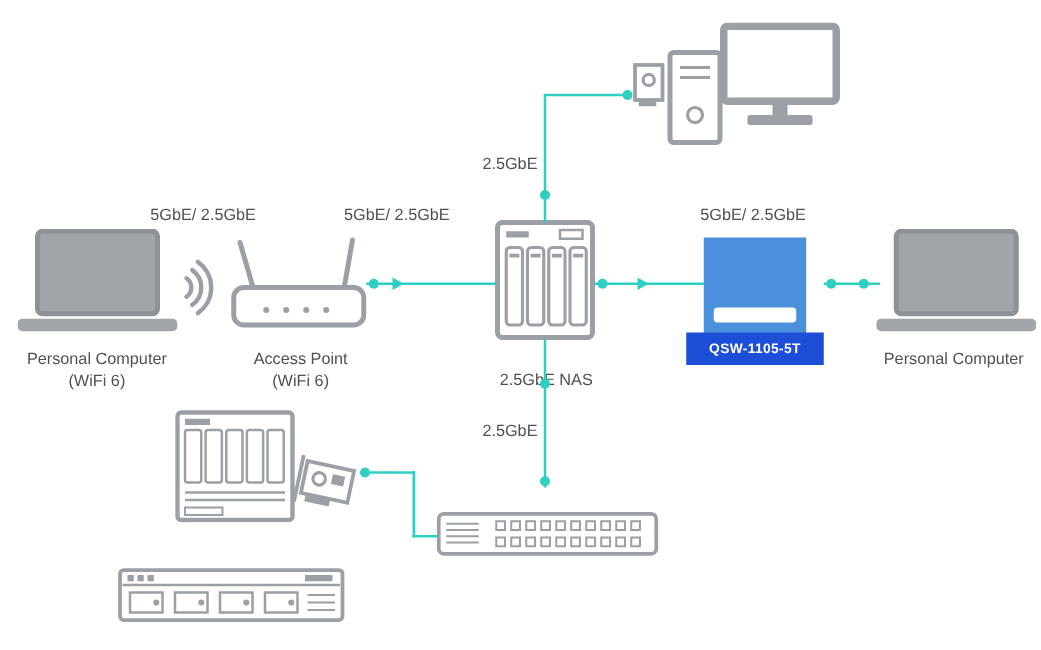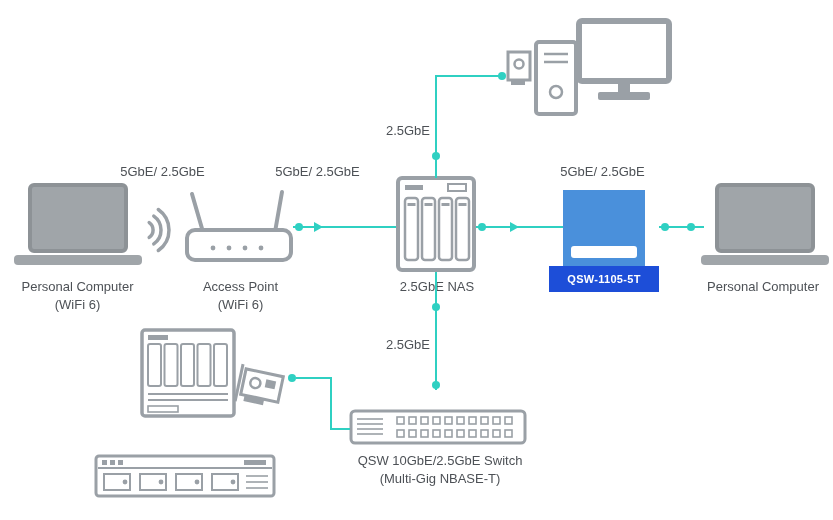--- a/index.html
+++ b/index.html
@@ -74,21 +74,21 @@
       <rect x="9" y="22" width="13" height="62" rx="3" fill="#ffffff" stroke="#9aa0a6" stroke-width="2.5"></rect>
       <rect x="26" y="22" width="13" height="62" rx="3" fill="#ffffff" stroke="#9aa0a6" stroke-width="2.5"></rect>
       <rect x="43" y="22" width="13" height="62" rx="3" fill="#ffffff" stroke="#9aa0a6" stroke-width="2.5"></rect>
       <rect x="60" y="22" width="13" height="62" rx="3" fill="#ffffff" stroke="#9aa0a6" stroke-width="2.5"></rect>
       <rect x="11.5" y="27" width="8" height="3" fill="#9aa0a6"></rect>
       <rect x="28.5" y="27" width="8" height="3" fill="#9aa0a6"></rect>
       <rect x="45.5" y="27" width="8" height="3" fill="#9aa0a6"></rect>
       <rect x="62.5" y="27" width="8" height="3" fill="#9aa0a6"></rect>
     </svg>
   </div>
-  <div class="abs lbl" style="left:377px;top:278px;width:120px;">2.5GbE NAS</div>
+  <div class="abs lbl" style="left:377px;top:295px;width:120px;">2.5GbE NAS</div>
 
   <div class="abs tl vline" style="left:435px;top:76px;height:102px;"></div>
   <div class="abs tl hline" style="left:435px;top:75px;width:68px;"></div>
   <div class="abs dot" style="left:432px;top:152px;"></div>
   <div class="abs dot" style="left:498px;top:72px;"></div>
   <div class="abs lbl r" style="left:352px;top:122px;width:78px;">2.5GbE</div>
 
   <div class="abs" style="left:506px;top:40px;">
     <svg width="74" height="78" viewBox="0 0 74 78">
       <rect x="2" y="12" width="22" height="28" fill="#ffffff" stroke="#9aa0a6" stroke-width="3"></rect>
@@ -158,24 +158,20 @@
           <rect x="84" y="23" width="7" height="7"></rect>
         <rect x="96" y="23" width="7" height="7"></rect>
           <rect x="108" y="23" width="7" height="7"></rect>
         <rect x="120" y="23" width="7" height="7"></rect>
           <rect x="132" y="23" width="7" height="7"></rect>
         <rect x="144" y="23" width="7" height="7"></rect>
           <rect x="156" y="23" width="7" height="7"></rect>
       </g>
     </svg>
   </div>
-  <div class="abs lbl" style="left:328px;top:452px;width:224px;">
-    <div>QSW 10GbE/2.5GbE Switch</div>
-    <div>(Multi-Gig NBASE-T)</div>
-  </div>
 
   <div class="abs tl hline" style="left:296px;top:377px;width:36px;"></div>
   <div class="abs tl vline" style="left:330px;top:377px;height:53px;"></div>
   <div class="abs tl hline" style="left:330px;top:428px;width:20px;"></div>
   <div class="abs dot" style="left:288px;top:374px;"></div>
 
   <div class="abs" style="left:140px;top:328px;">
     <svg width="96" height="90" viewBox="0 0 96 90">
       <rect x="2" y="2" width="92" height="86" rx="3" fill="#ffffff" stroke="#9aa0a6" stroke-width="3.5"></rect>
       <rect x="8" y="7" width="20" height="5" fill="#9aa0a6"></rect>

